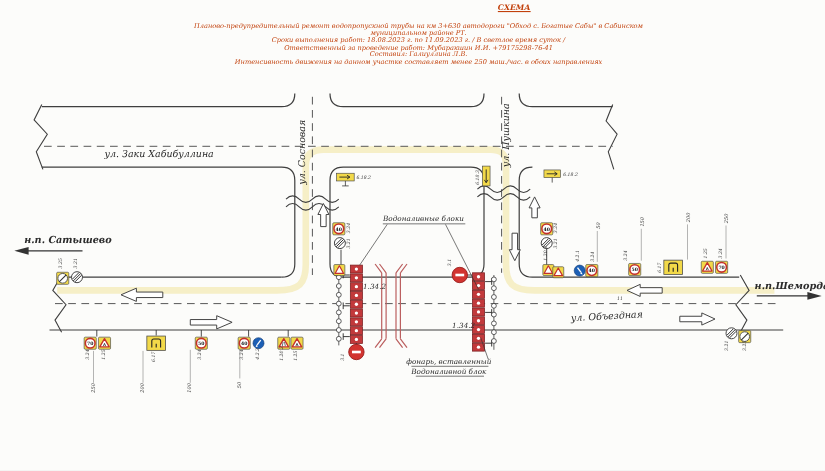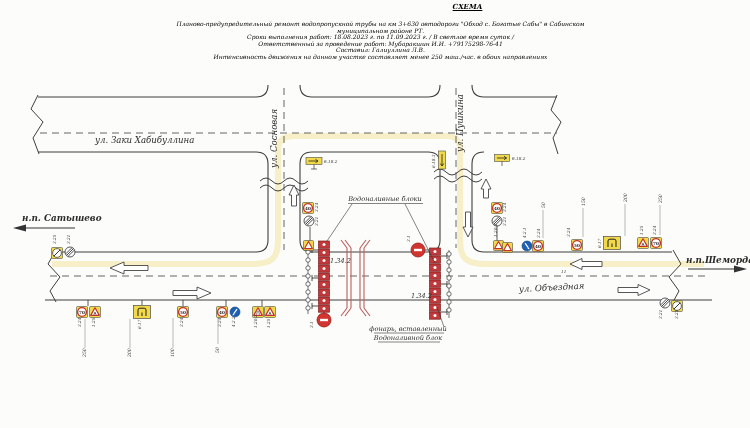--- a/index.html
+++ b/index.html
@@ -1,17 +1,17 @@
 <!DOCTYPE html>
 <html><head>
 <meta charset="utf-8">
 <style>
   html,body{margin:0;padding:0;background:#e8e8e8;}
   .page{position:relative;width:750px;height:428px;background:#fcfcfa;overflow:hidden;
-        font-family:"DejaVu Serif","Liberation Serif",serif;color:#000000;}
+        font-family:"DejaVu Serif","Liberation Serif",serif;color:#c2410c;}
   .hdr{position:absolute;text-align:center;font-style:italic;}
   .hdr-scheme{left:230px;top:2px;width:475px;font-size:7px;font-weight:bold;text-decoration:underline;}
   .hdr-title{left:230px;top:10px;width:475px;font-size:6.8px;font-weight:bold;text-decoration:underline;letter-spacing:.2px;}
   .hdr-lines{left:128px;top:21px;width:505px;font-size:6px;line-height:6.6px;}
   svg text{font-family:"DejaVu Serif","Liberation Serif",serif;font-style:italic;fill:#2b2b2b;}
   .code{font-size:4.2px;fill:#3a3a3a;}
   .dist{font-size:4.6px;fill:#3a3a3a;}
   .street{font-size:8.6px;}
   .dest{font-size:8.8px;font-weight:bold;}
   .ann{font-size:6.6px;}

